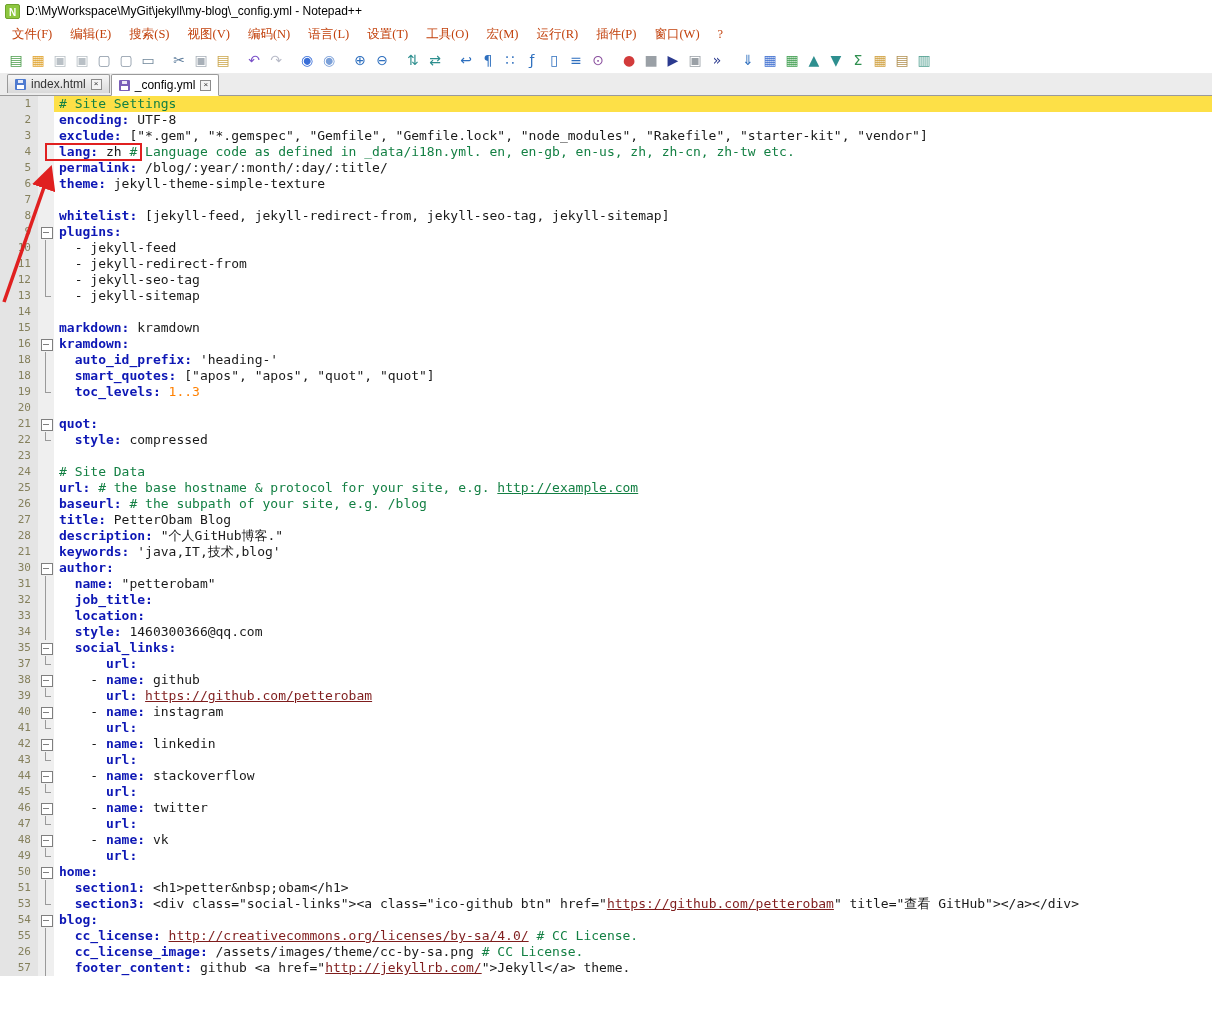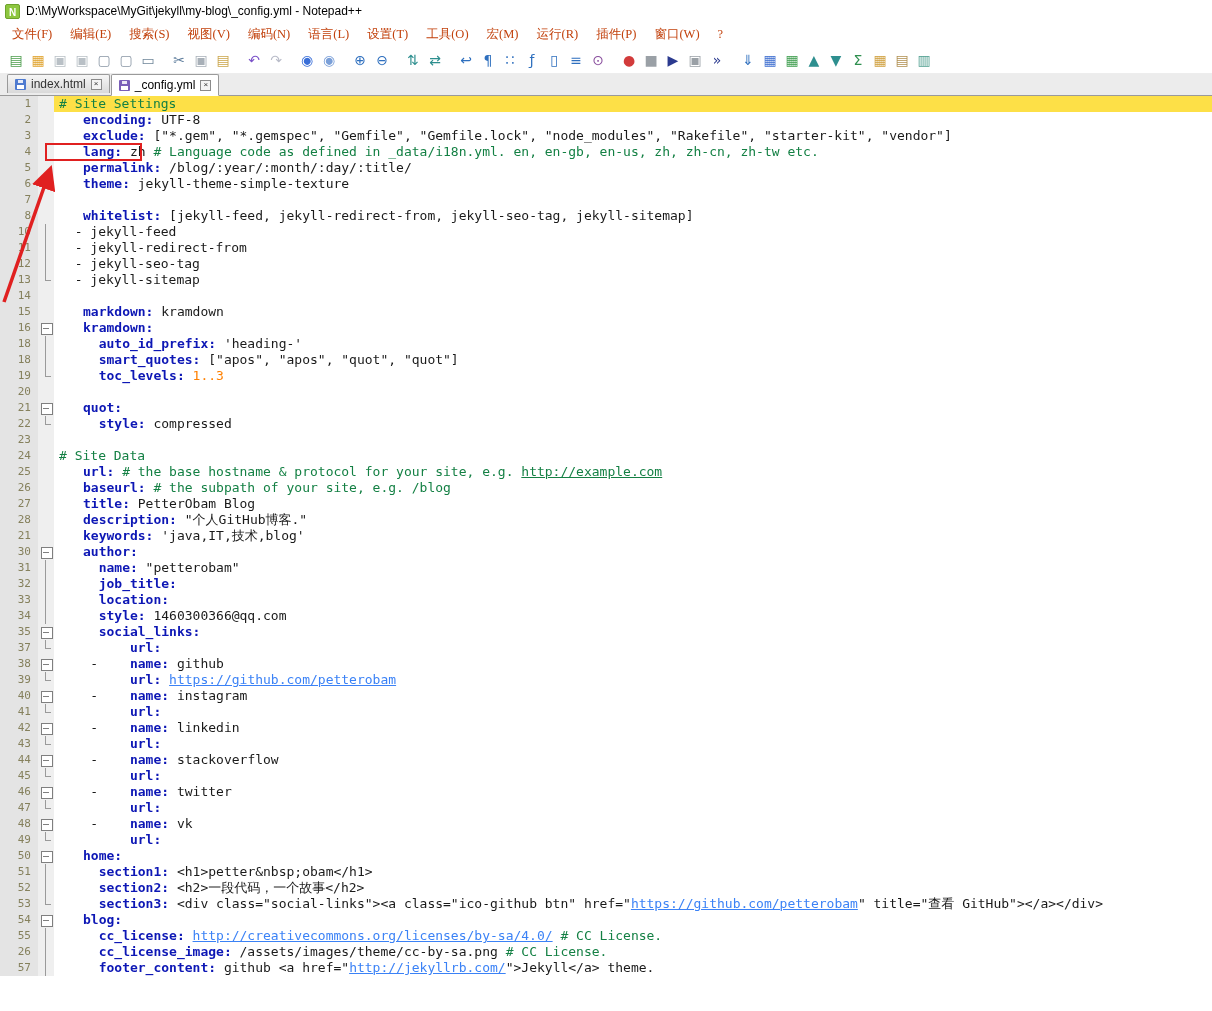--- a/index.html
+++ b/index.html
@@ -35,25 +35,25 @@
   .ln { flex: none; width: 38px; background: #e4e4e4; color: #85805c; text-align: right; padding-right: 7px; font-size: 11px; }
   .fold { flex: none; width: 16px; background: #efefef; position: relative; }
   .fold.start::before { content: ""; position: absolute; left: 3px; top: 3px; width: 10px; height: 10px; border: 1px solid #7f7f7f; background: #fff; }
   .fold.start::after { content: ""; position: absolute; left: 5px; top: 8px; width: 6px; height: 1px; background: #7f7f7f; }
   .fold.mid::before { content: ""; position: absolute; left: 7px; top: 0; bottom: 0; width: 1px; background: #9a9a9a; }
   .fold.end::before { content: ""; position: absolute; left: 7px; top: 0; height: 9px; width: 1px; background: #9a9a9a; }
   .fold.end::after { content: ""; position: absolute; left: 7px; top: 8px; width: 6px; height: 1px; background: #9a9a9a; }
   .code { flex: 1; white-space: pre; padding-left: 5px; color: #1a1a1a; }
   .row.hl .code { background: #fde047; }
 
-  .t-key { color: #0d17b5; font-weight: bold; margin-left: 24px; }
+  .t-key { color: #0d17b5; font-weight: bold; }
   .t-val { color: #1a1a1a; }
   .t-com { color: #148044; }
   .t-num { color: #ff8000; }
-  .t-lnk { color: #3b82f6; text-decoration: underline; }
+  .t-lnk { color: #7f1d1d; text-decoration: underline; }
   .t-lnkc { color: #148044; text-decoration: underline; }
 
   
   .anno-rect { position: absolute; left: 45px; top: 47px; width: 97px; height: 18px; border: 2px solid #e02020; z-index: 5; pointer-events: none; }
   .anno-arrow { position: absolute; left: 0; top: 0; width: 130px; height: 240px; z-index: 5; pointer-events: none; }
 </style>
 </head>
 <body>
 
 <div class="window">
@@ -254,20 +254,25 @@
           <span class="ln">7</span>
           <span class="fold"></span>
           <span class="code"></span>
         </div>
         <div class="row">
           <span class="ln">8</span>
           <span class="fold"></span>
           <span class="code"><span class="t-key">whitelist:</span><span class="t-val"> [jekyll-feed, jekyll-redirect-from, jekyll-seo-tag, jekyll-sitemap]</span></span>
         </div>
         <div class="row">
+          <span class="ln">9</span>
+          <span class="fold start"></span>
+          <span class="code"><span class="t-key">plugins:</span></span>
+        </div>
+        <div class="row">
           <span class="ln">10</span>
           <span class="fold mid"></span>
           <span class="code"><span class="t-val">  - jekyll-feed</span></span>
         </div>
         <div class="row">
           <span class="ln">11</span>
           <span class="fold mid"></span>
           <span class="code"><span class="t-val">  - jekyll-redirect-from</span></span>
         </div>
         <div class="row">
@@ -457,25 +462,20 @@
         </div>
         <div class="row">
           <span class="ln">50</span>
           <span class="fold start"></span>
           <span class="code"><span class="t-key">home:</span></span>
         </div>
         <div class="row">
           <span class="ln">51</span>
           <span class="fold mid"></span>
           <span class="code"><span class="t-val">  </span><span class="t-key">section1:</span><span class="t-val"> &lt;h1&gt;petter&amp;nbsp;obam&lt;/h1&gt;</span></span>
-        </div>
-        <div class="row">
-          <span class="ln">52</span>
-          <span class="fold mid"></span>
-          <span class="code"><span class="t-val">  </span><span class="t-key">section2:</span><span class="t-val"> &lt;h2&gt;一段代码，一个故事&lt;/h2&gt;</span></span>
         </div>
         <div class="row">
           <span class="ln">53</span>
           <span class="fold end"></span>
           <span class="code"><span class="t-val">  </span><span class="t-key">section3:</span><span class="t-val"> &lt;div class="social-links"&gt;&lt;a class="ico-github btn" href="</span><span class="t-lnk">https://github.com/petterobam</span><span class="t-val">" title="查看 GitHub"&gt;&lt;/a&gt;&lt;/div&gt;</span></span>
         </div>
         <div class="row">
           <span class="ln">54</span>
           <span class="fold start"></span>
           <span class="code"><span class="t-key">blog:</span></span>

